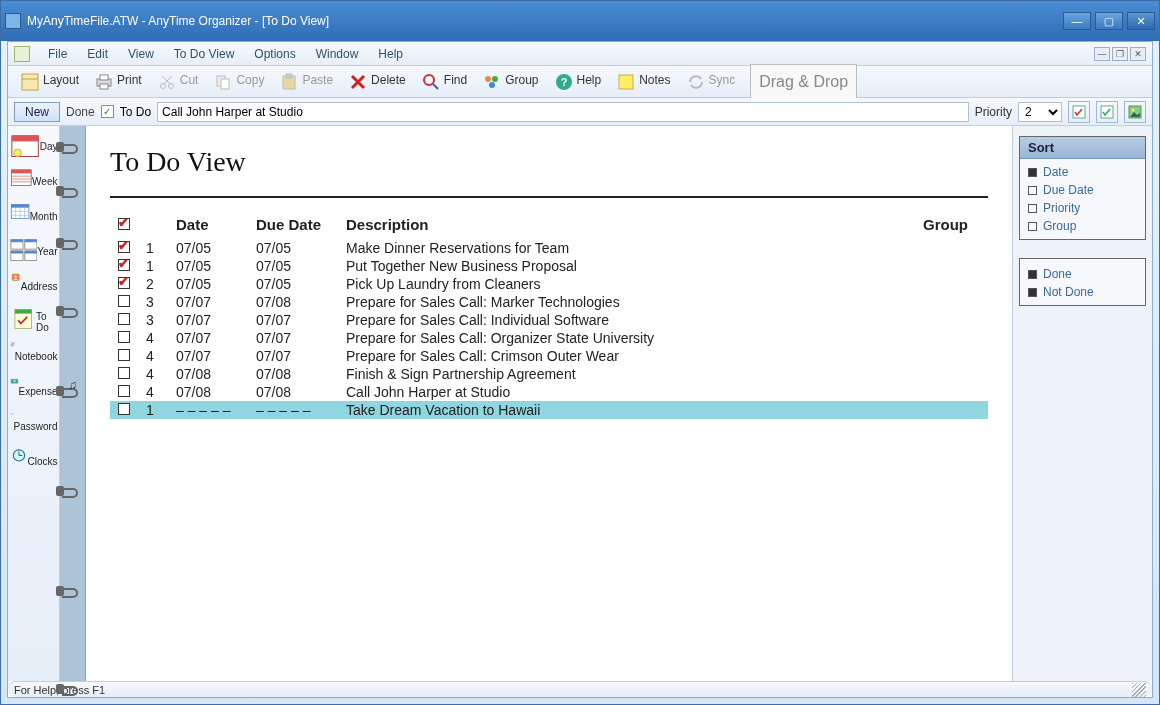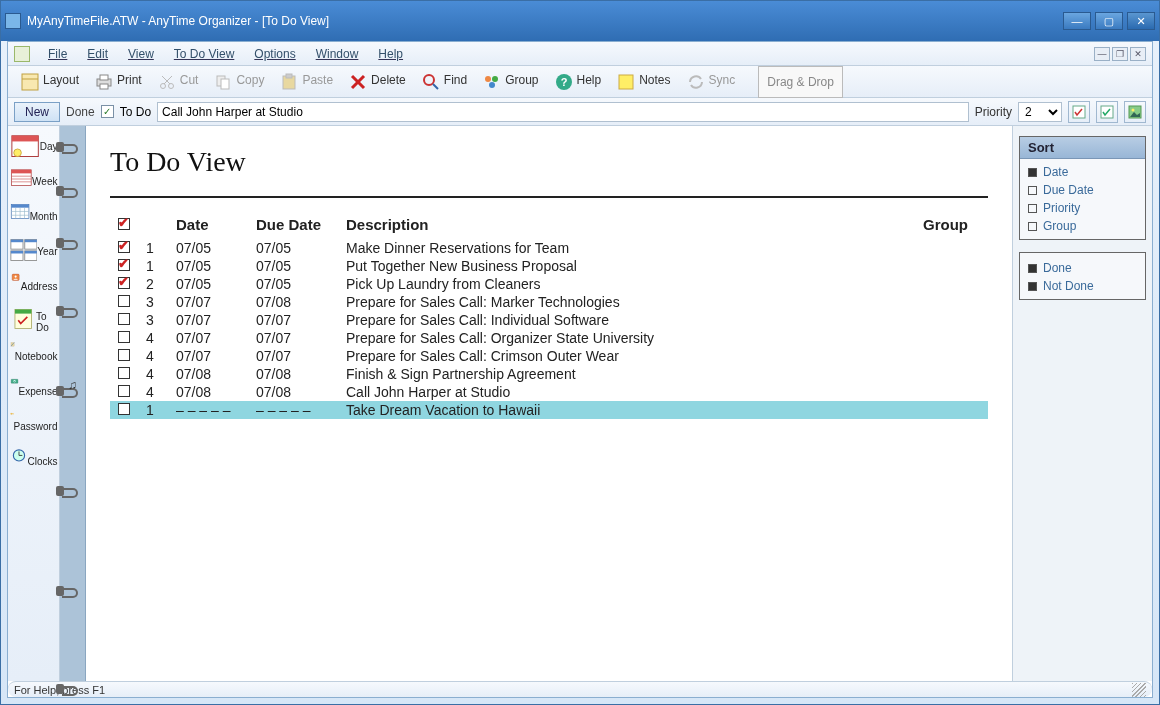--- a/index.html
+++ b/index.html
@@ -22,21 +22,21 @@
 .menu-bar .menu-icon { width: 16px; height: 16px; background: #e8f0d8; border: 1px solid #9ab86a; margin-right: 8px; }
 .menu-bar .menu-item { padding: 2px 10px; cursor: pointer; color: #33506a; }
 .menu-bar .mdi-btns { margin-left: auto; display: flex; gap: 2px; }
 .menu-bar .mdi-btn { width: 16px; height: 14px; border: 1px solid #9ab0c6; background: #e8eef6; font-size: 9px; display: flex; align-items: center; justify-content: center; cursor: pointer; color:#556; }
 
 
 .toolbar { height: 32px; background: linear-gradient(#f6f9fd,#e6eef8); border-bottom: 1px solid #c0cfde; display: flex; align-items: center; padding: 0 6px; gap: 2px; }
 .tool-btn { display: flex; align-items: flex-start; gap: 4px; padding: 3px 6px; font-size: 12px; color: #333; cursor: pointer; border: 1px solid transparent; }
 .tool-btn.disabled { color: #999; cursor: default; }
 .tool-icon { width: 18px; height: 18px; display: inline-block; }
-.drag-drop { border: 1px solid #bbb; padding: 8px 8px; font-size: 12px; color: #888; background: #f8f8f8; margin-left: 14px; }
+.drag-drop { border: 1px solid #bbb; padding: 8px 8px; font-size: 16px; color: #888; background: #f8f8f8; margin-left: 6px; }
 
 
 .entry-bar { height: 28px; background: linear-gradient(#f6f9fd,#e6eef8); border-bottom: 1px solid #c0cfde; display: flex; align-items: center; padding: 2px 6px; gap: 6px; font-size: 12px; }
 .new-btn { background: linear-gradient(#eaf2fb,#cfe2f5); border: 1px solid #7aa0c6; padding: 2px 10px; font-size: 12px; color: #225; cursor: pointer; }
 .done-label { color: #444; }
 .chk { width: 13px; height: 13px; border: 1px solid #7a90a6; background: #fff; display: inline-flex; align-items: center; justify-content: center; font-size: 10px; color: #2a7a2a; cursor: pointer; }
 .entry-input { flex: 1; height: 20px; border: 1px solid #b0c0d0; background: #fff; padding: 0 4px; font-size: 12px; }
 .prio-label { color: #333; }
 .prio-select { width: 44px; height: 20px; border: 1px solid #b0c0d0; background: #fff; font-size: 12px; padding: 0 2px; }
 .mini-btn { width: 22px; height: 22px; border: 1px solid #a0b8d0; background: linear-gradient(#f6f9fd,#e6eef8); cursor: pointer; display: flex; align-items: center; justify-content: center; }
@@ -61,21 +61,21 @@
 .todo-table { width: 100%; border-collapse: collapse; font-size: 14px; color: #222; }
 .todo-table th { text-align: left; font-weight: bold; padding: 4px 8px 6px 8px; font-size: 15px; }
 .todo-table td { padding: 1px 8px; font-family: Arial, sans-serif; font-size: 14px; white-space: nowrap; }
 .todo-table th.chk-col, .todo-table td.chk-col { width: 24px; text-align: center; }
 .todo-table th.grp-col { text-align: right; padding-right: 20px; }
 .check-box { width: 12px; height: 12px; border: 1.2px solid #333; display: inline-block; position: relative; background: #fff; }
 .check-box.checked::after { content: "✔"; position: absolute; top: -4px; left: -1px; font-size: 13px; color: #c22; font-weight: bold; }
 .row-sel td { background: #8fd6e0; }
 .desc-col { width: auto; margin-top: 16px; }
 
-.filter-col { width: 140px; background: #eef3f8; border-left: 1px solid #c0cfde; padding: 10px 6px; display: flex; flex-direction: column; gap: 12px; font-size: 12px; }
+.filter-col { width: 140px; background: #eef3f8; border-left: 1px solid #c0cfde; padding: 10px 6px; display: flex; flex-direction: column; gap: 18px; font-size: 12px; }
 .filter-box { border: 1px solid #666; background: #f6f8fb; }
 .filter-box .fb-title { background: linear-gradient(#b8cde4,#98b6d6); padding: 3px 8px; font-weight: bold; color: #223; border-bottom: 1px solid #7a96b6; font-size: 13px; }
 .filter-box .fb-body { padding: 6px 8px; display: flex; flex-direction: column; gap: 4px; }
 .filter-item { display: flex; align-items: center; gap: 6px; color: #3a6a9a; cursor: pointer; }
 .filter-item .fi-chk { width: 9px; height: 9px; border: 1px solid #555; display: inline-block; position: relative; }
 .filter-item .fi-chk.on { background: #333; }
 
 
 .status-bar { height: 16px; background: linear-gradient(#f6f9fd,#e6eef8); border-top: 1px solid #c0cfde; font-size: 11px; color: #333; display: flex; align-items: center; padding: 0 6px; border-radius: 9px; }
 .status-bar .grip { margin-left: auto; width: 14px; height: 14px; background: repeating-linear-gradient(135deg,#aaa 0 1px,transparent 1px 3px); }
@@ -93,21 +93,21 @@
       <div class="win-btn">—</div>
       <div class="win-btn">▢</div>
       <div class="win-btn close">✕</div>
     </div>
   </div>
 
   <div class="inner-frame">
 
     <div class="menu-bar">
       <div class="menu-icon"></div>
-      <div id="menu-items" style="display: flex; text-decoration: underline;">
+      <div id="menu-items" style="display: flex;">
           <div class="menu-item">File</div>
           <div class="menu-item">Edit</div>
           <div class="menu-item">View</div>
           <div class="menu-item">To Do View</div>
           <div class="menu-item">Options</div>
           <div class="menu-item">Window</div>
           <div class="menu-item">Help</div>
         </div>
       <div class="mdi-btns">
         <div class="mdi-btn">—</div>

